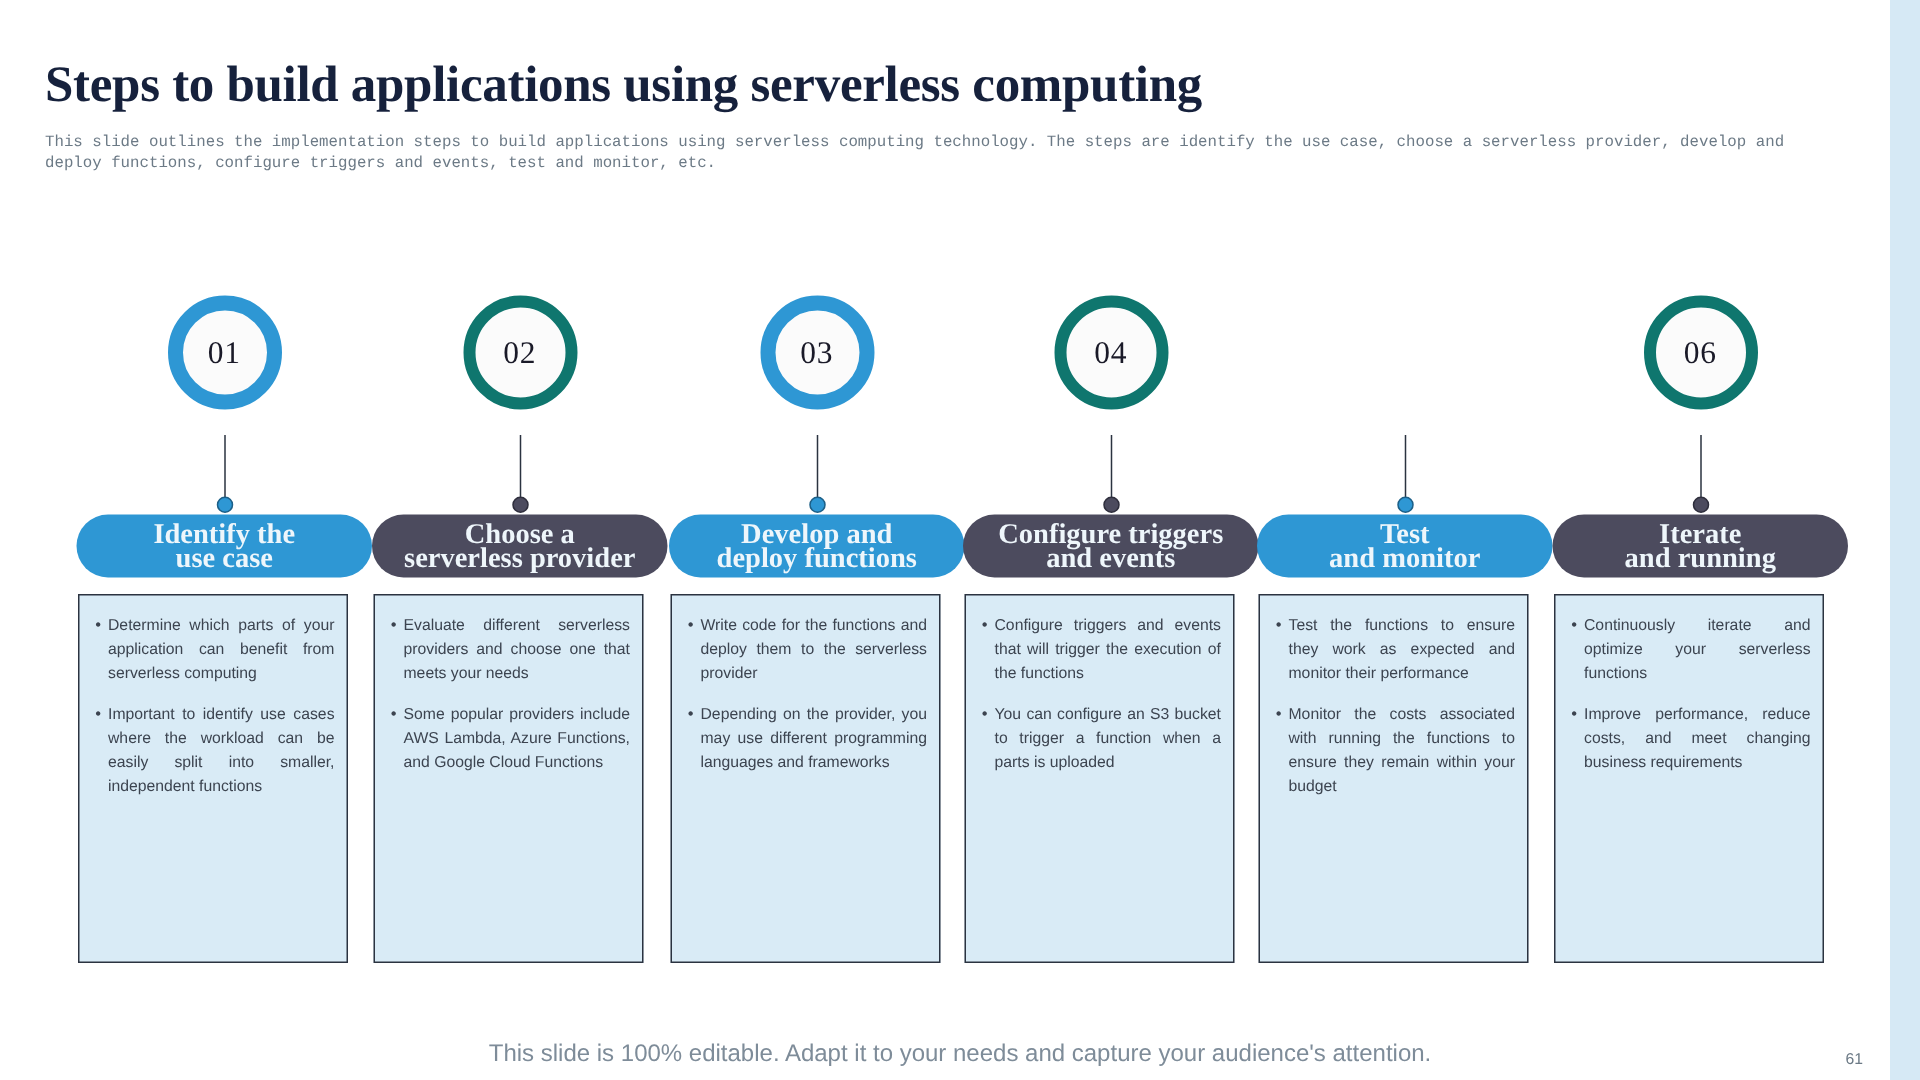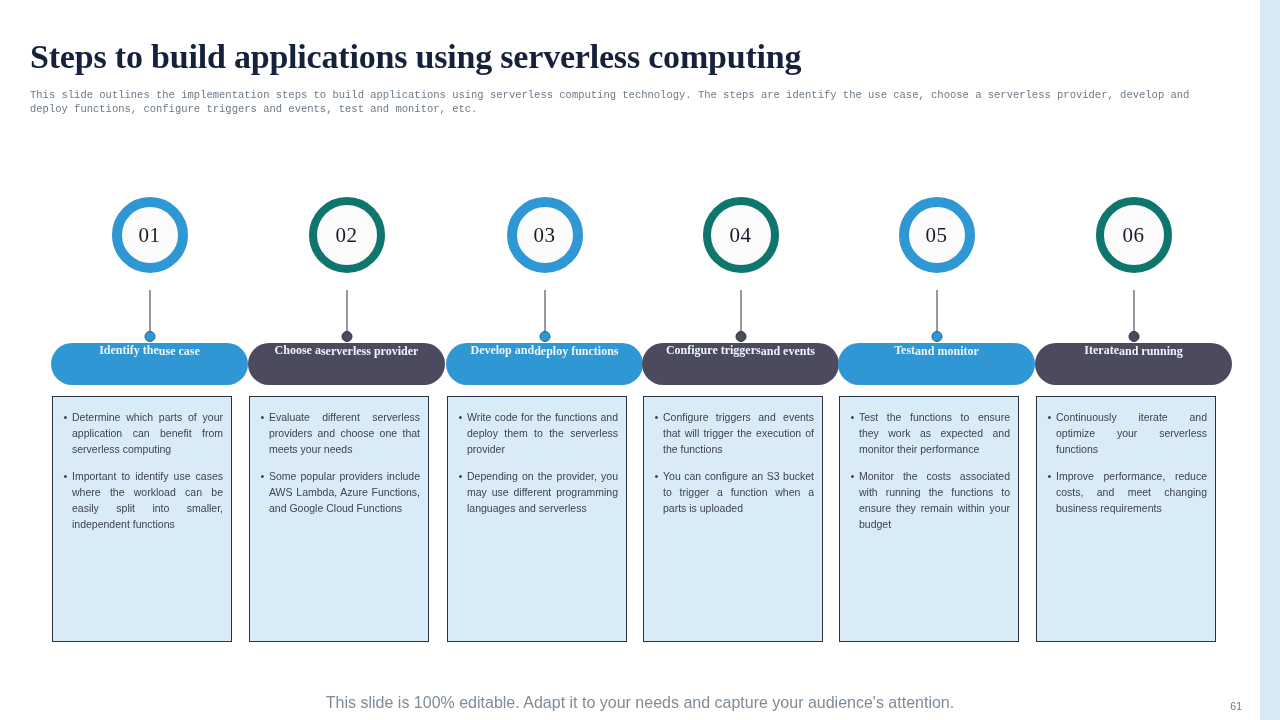--- a/index.html
+++ b/index.html
@@ -60,24 +60,24 @@
     width:11px; height:11px; border-radius:50%;
     z-index:2;
   }
   .node.blue { background:#2e97d4; border:1px solid #1c5f87; }
   .node.dark { background:#4c4b5e; border:1px solid #2e2e3c; }
 
   .pill {
     position:absolute; top:343px; left:0;
     width:100%; height:42px;
     border-radius:21px;
-    display:flex; flex-direction:row;
+    display:flex; flex-direction:column;
     justify-content:center;
     font-family:"Liberation Serif", serif;
-    font-weight:bold; font-size:12px; line-height:15px;
+    font-weight:bold; font-size:19px; line-height:15px;
     color:#eef6fb; text-align:center;
     z-index:4;
   }
   .pill.blue { background:#2e97d4; }
   .pill.dark { background:#4c4b5e; }
   .pill .l2 { margin-top:1px; }
 
   .card {
     position:absolute; top:396px; left:1px;
     width:180px; height:246px;
@@ -176,21 +176,21 @@
           <span class="l2">deploy functions</span>
         </div>
         <div class="card">
           <div class="card-inner">
             <div class="bullet-row">
               <span class="bullet-dot">•</span>
               <span class="bullet-text">Write code for the functions and deploy them to the serverless provider</span>
             </div>
             <div class="bullet-row">
               <span class="bullet-dot">•</span>
-              <span class="bullet-text">Depending on the provider, you may use different programming languages and serverless</span>
+              <span class="bullet-text">Depending on the provider, you may use different programming languages and frameworks</span>
             </div>
           </div>
         </div>
       </div>
       <div class="col" style="left: 642px;">
         <div class="connector"></div>
         <div class="circle dark">
           <span>04</span>
         </div>
         <div class="node dark"></div>
@@ -206,23 +206,20 @@
             </div>
             <div class="bullet-row">
               <span class="bullet-dot">•</span>
               <span class="bullet-text">You can configure an S3 bucket to trigger a function when a parts is uploaded</span>
             </div>
           </div>
         </div>
       </div>
       <div class="col" style="left: 838px;">
         <div class="connector"></div>
-        <div class="circle blue">
-          <span>05</span>
-        </div>
         <div class="node blue"></div>
         <div class="pill blue">
           <span class="l1">Test</span>
           <span class="l2">and monitor</span>
         </div>
         <div class="card">
           <div class="card-inner">
             <div class="bullet-row">
               <span class="bullet-dot">•</span>
               <span class="bullet-text">Test the functions to ensure they work as expected and monitor their performance</span>

